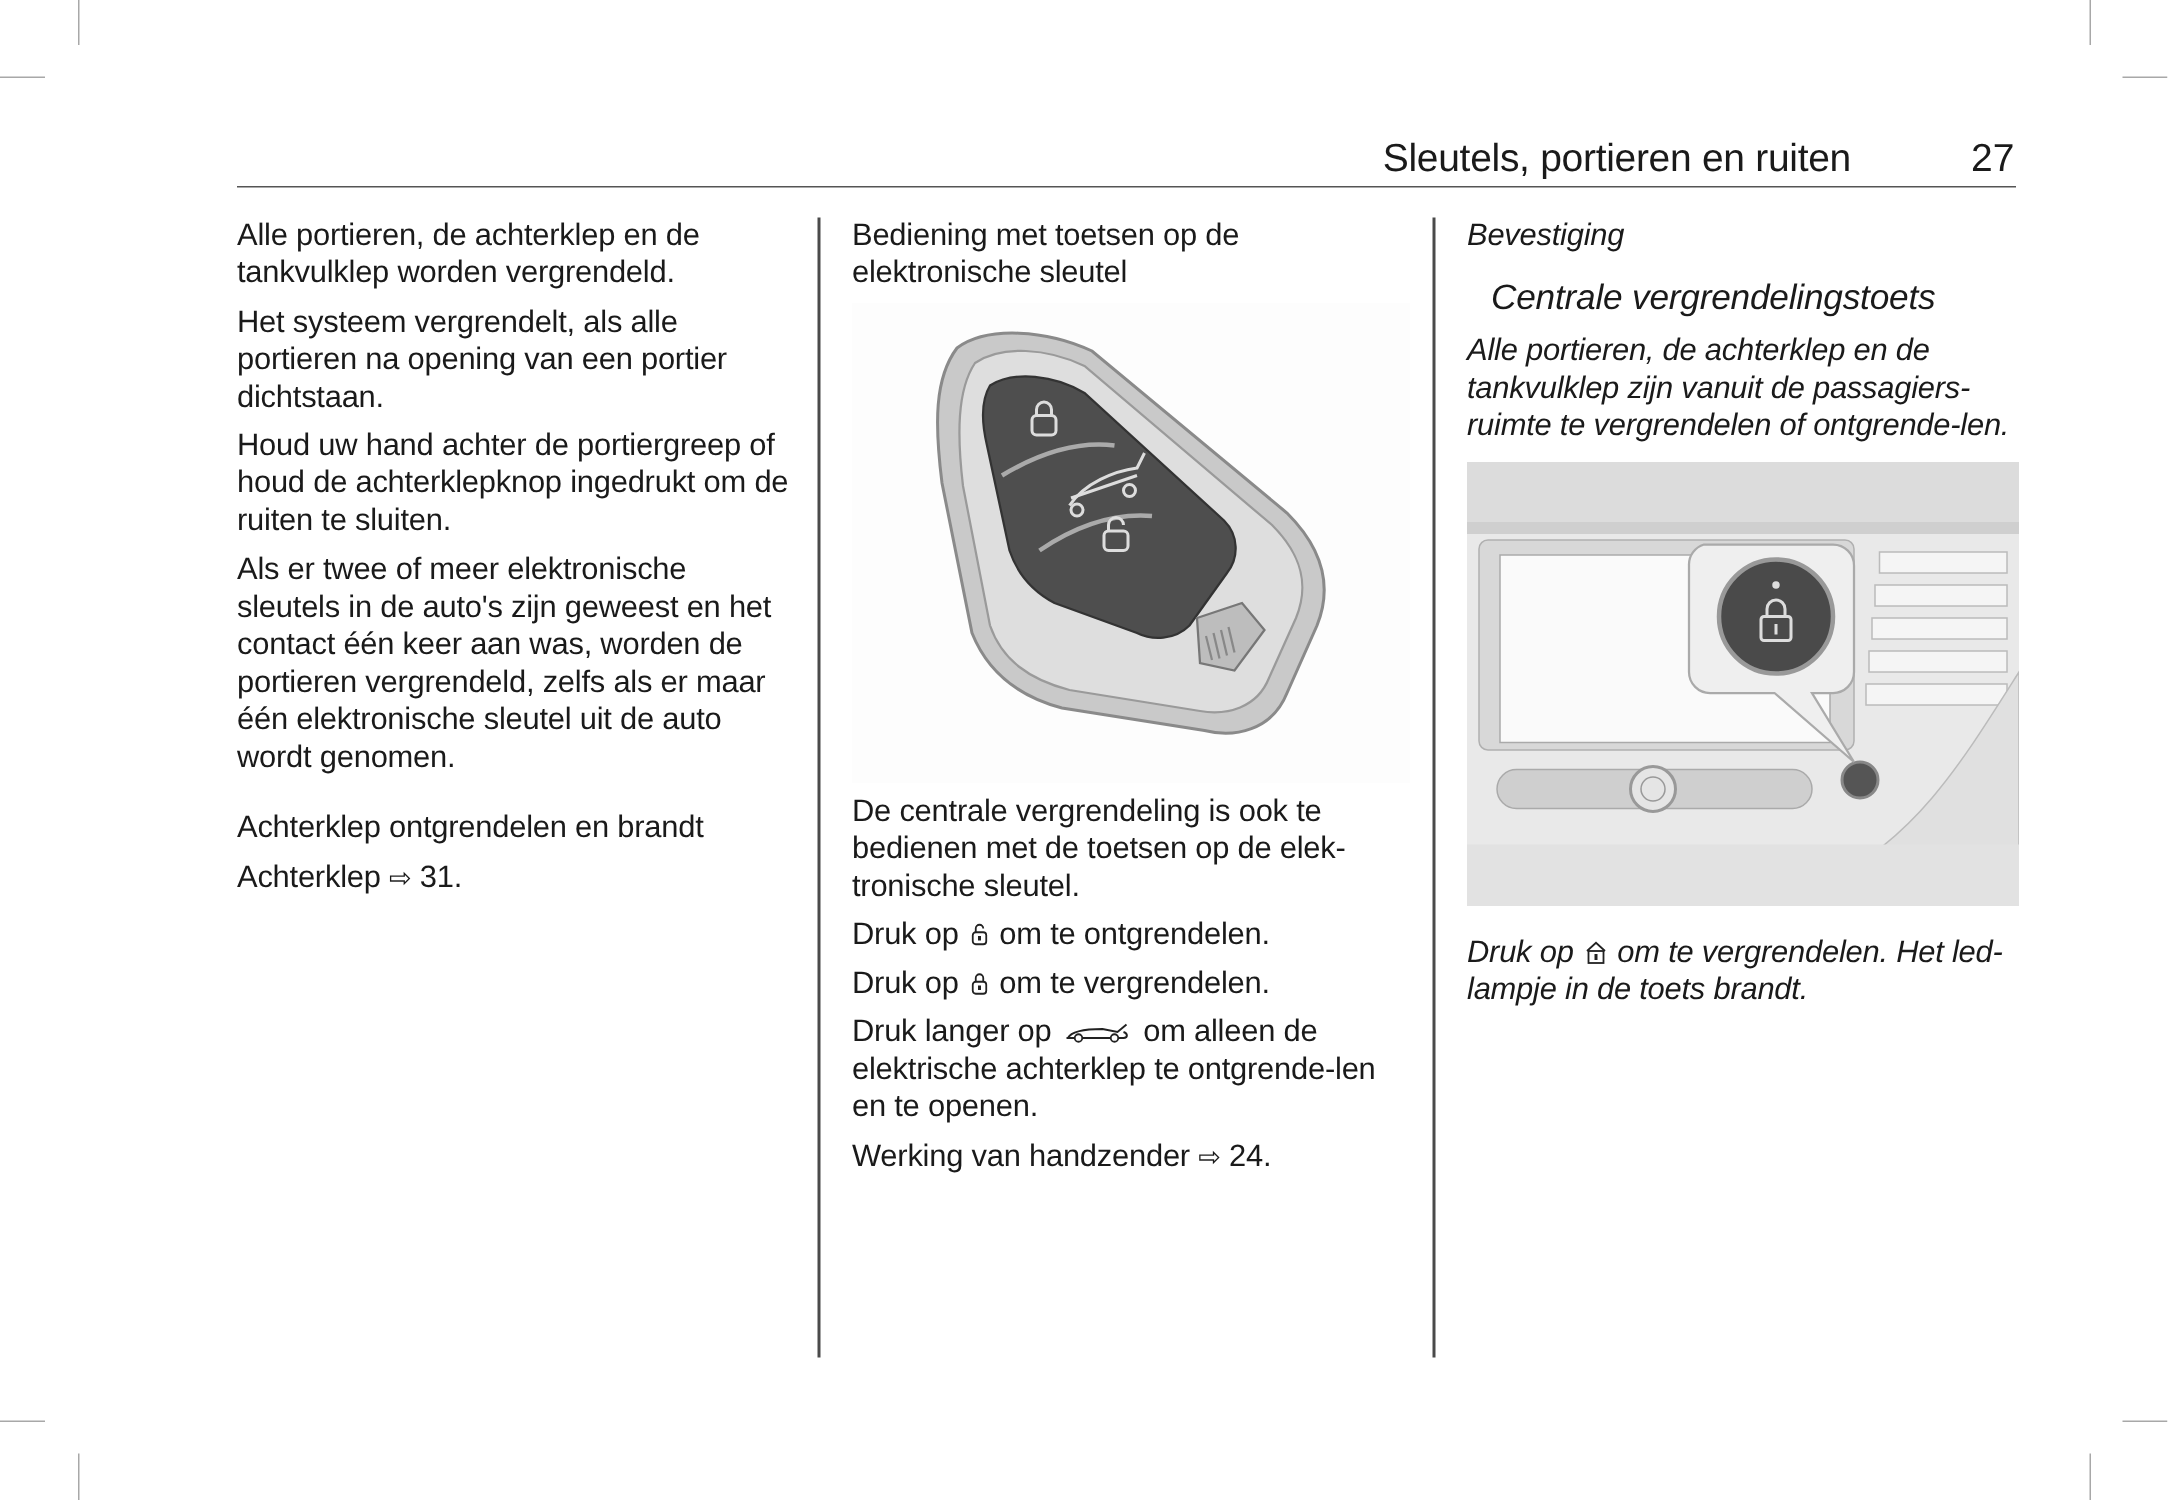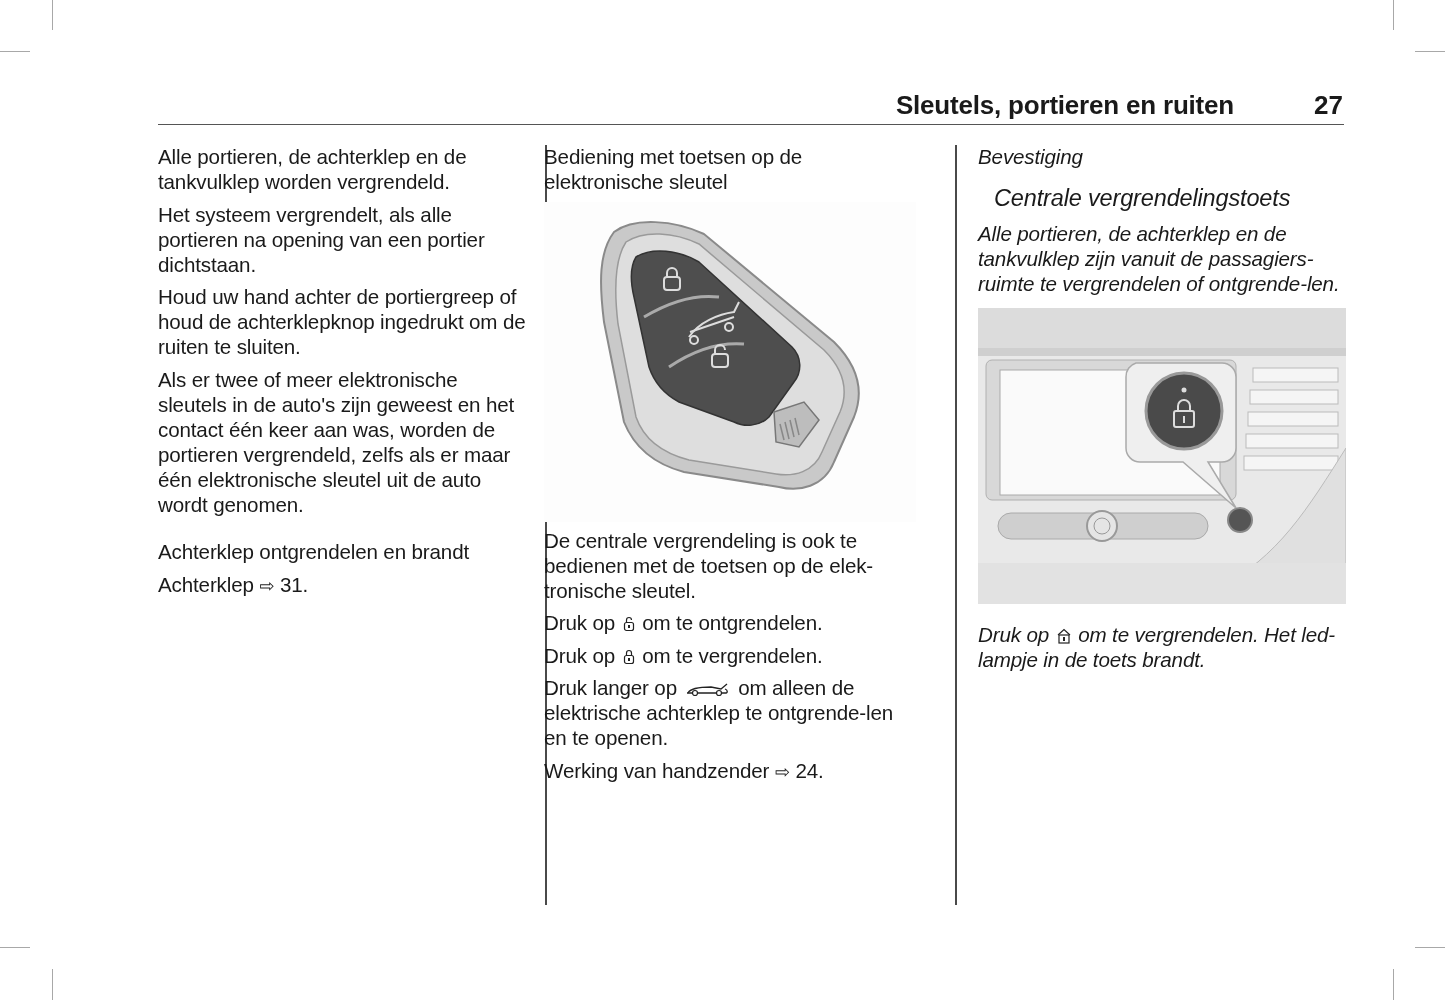--- a/index.html
+++ b/index.html
@@ -1,26 +1,26 @@
 <!DOCTYPE html>
 <html><head>
 <meta charset="utf-8">
 <style>
   html, body { margin: 0; padding: 0; background: #ffffff; }
   body { width: 1445px; height: 1000px; position: relative; overflow: hidden;
          font-family: "Liberation Sans", sans-serif; color: #1a1a1a; }
   .crop { position: absolute; background: #a8a8a8; }
   .header { position: absolute; left: 158px; top: 88px; width: 1186px; height: 36px;
-            border-bottom: 1.5px solid #555; font-weight: bold; }
+            border-bottom: 1.5px solid #555; }
   .header-title { position: absolute; right: 110px; top: 2px; font-size: 26px; letter-spacing: -0.2px; }
   .page-num { position: absolute; right: 1px; top: 2px; font-size: 26px; }
   .col { position: absolute; top: 144px; font-size: 20.6px; line-height: 25px; letter-spacing: -0.15px; }
   .col p { margin: 0 0 7.5px 0; }
   .col1 { left: 158px; width: 372px; }
-  .col2 { left: 544px; width: 372px; }
+  .col2 { left: 568px; width: 372px; }
   .col3 { left: 978px; width: 372px; font-style: italic; }
   .divider { position: absolute; top: 145px; height: 760px; width: 1.5px; background: #4a4a4a; }
   .subhead { margin: 0; }
   .heading2 { font-size: 23.5px; line-height: 30px; margin: 14px 0 8px 16px; }
   .ref-arrow { font-size: 18px; }
   .inline-icon { display: inline-block; vertical-align: -2px; margin: 0 2px; }
   .fig { position: relative; }
 </style>
 </head>
 <body>

